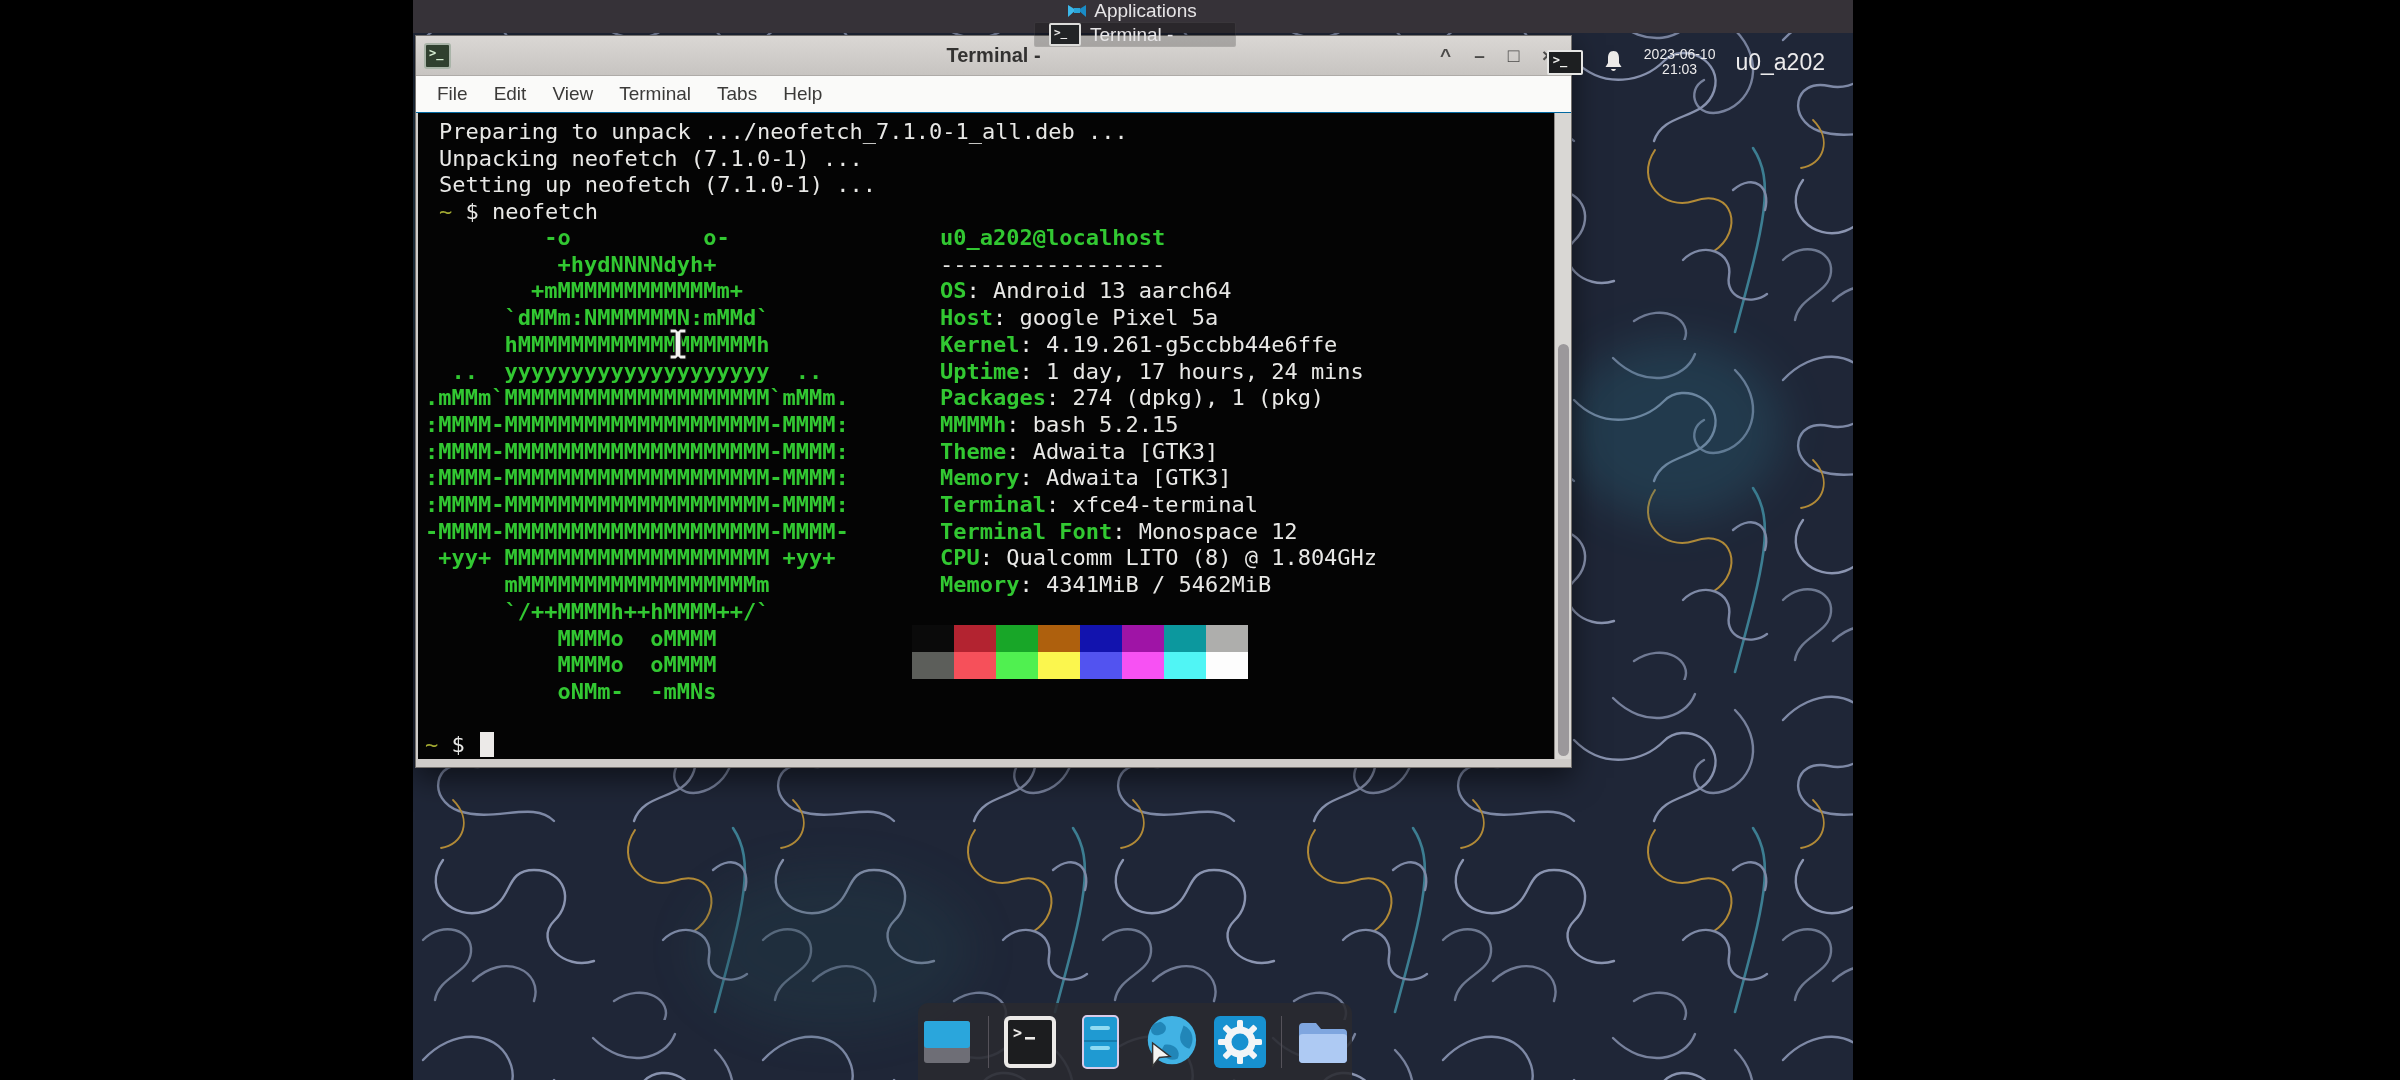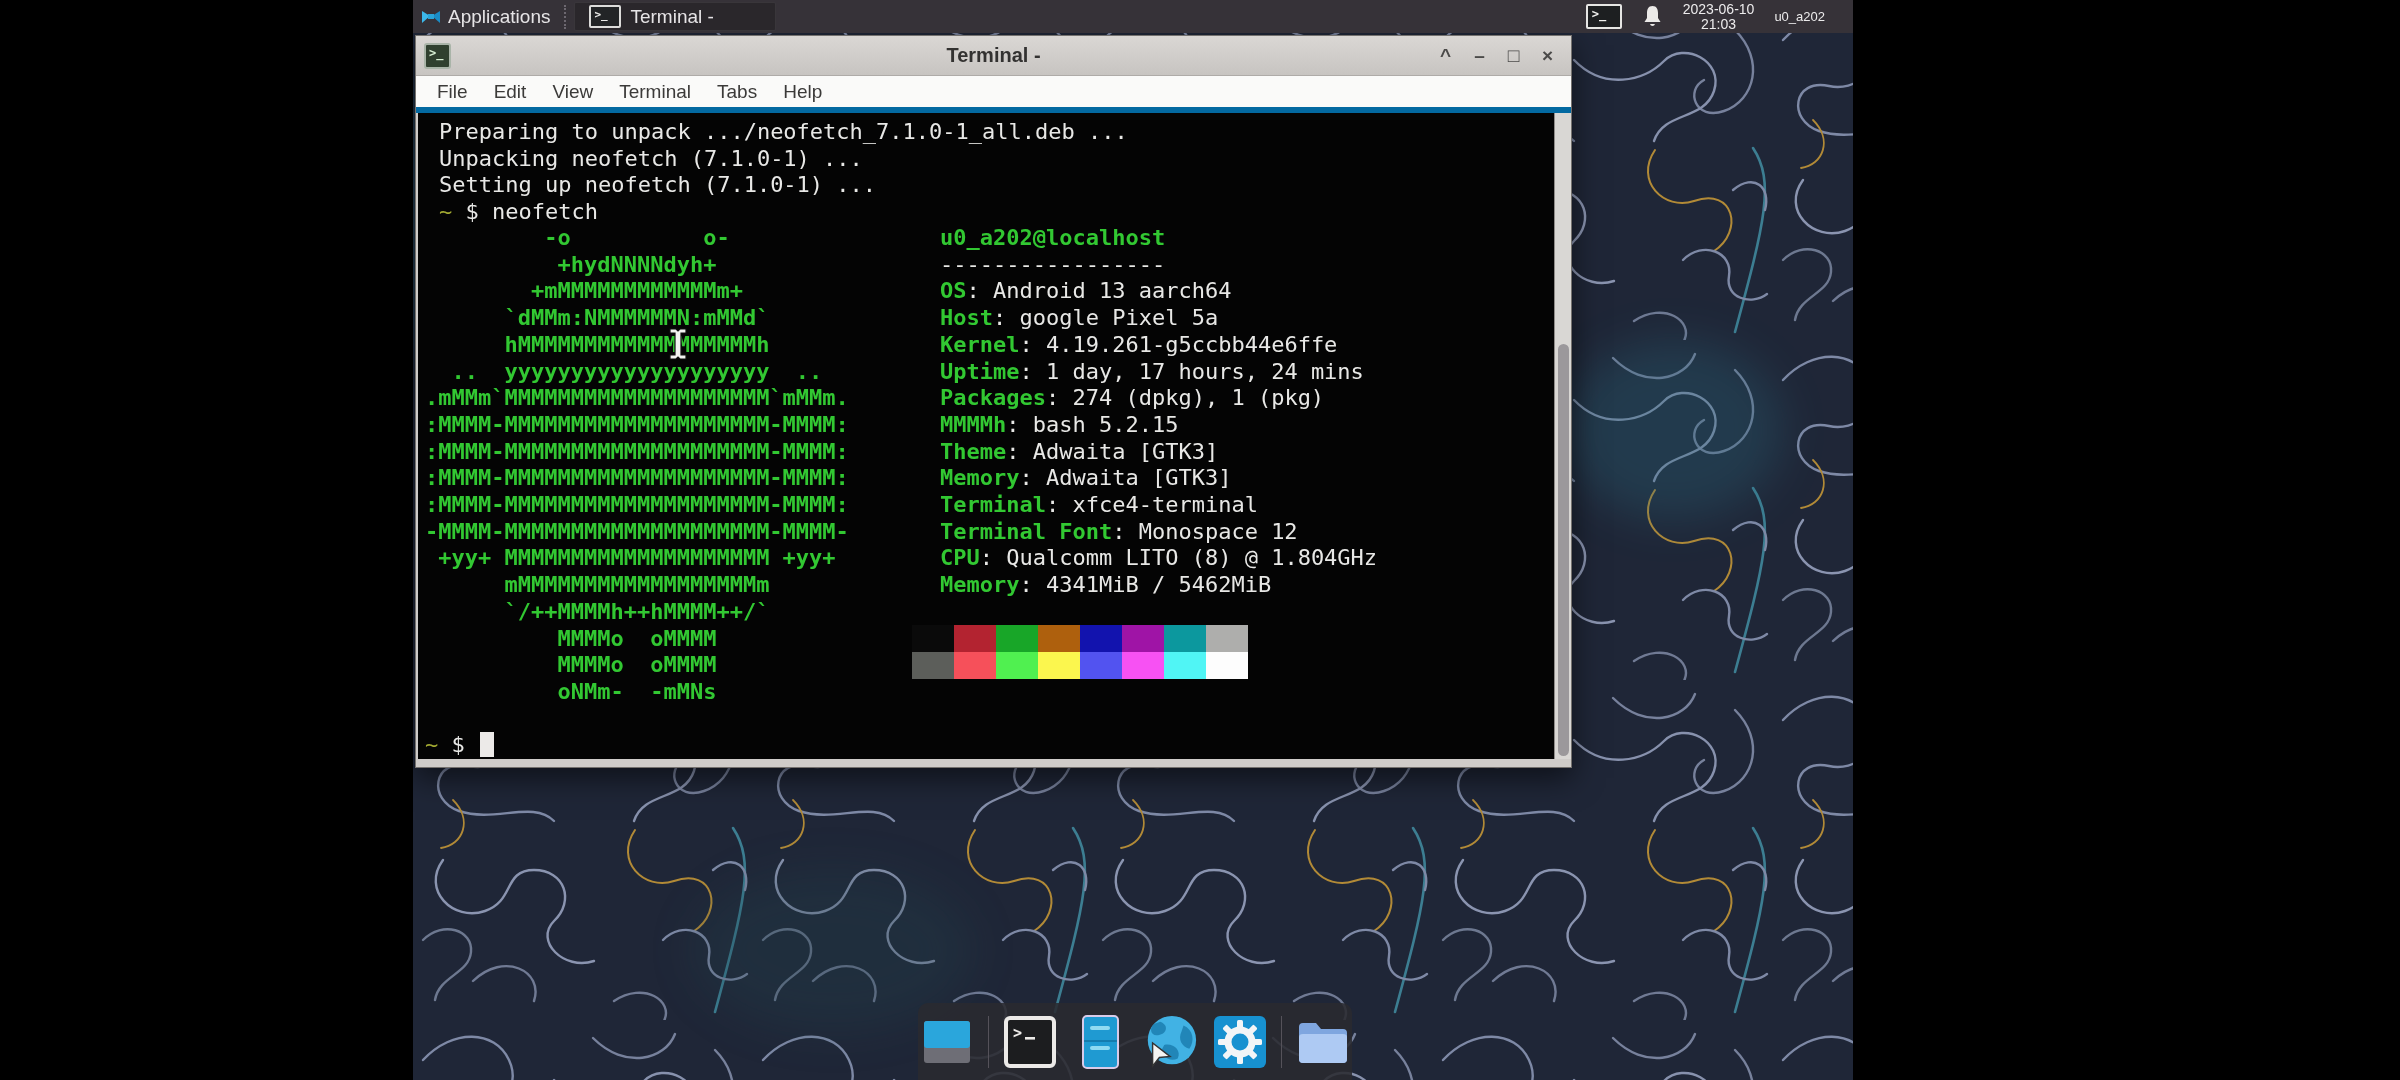--- a/index.html
+++ b/index.html
@@ -7,54 +7,54 @@
               font-family:"Liberation Sans", sans-serif; }
 
   
   .screen { position:absolute; left:413px; top:0; width:1440px; height:1080px;
             background:#1f2637; overflow:hidden; }
   .wallpaper { position:absolute; inset:0; }
 
   
   .panel { position:absolute; left:0; top:0; width:1440px; height:33px;
            background:#363238; display:flex; align-items:center; z-index:5;
-           color:#e6e4e6; font-size:19px; }
+           color:#e6e4e6; font-size:19px;flex-direction:column; }
   .apps-btn { display:flex; align-items:center; gap:7px; padding:0 10px 0 8px; height:100%; cursor:default; }
   .panel-sep { height:24px; border-left:2px dotted #6d6870; margin:0 4px; }
   .task-btn { display:flex; align-items:center; gap:9px; height:29px; margin-left:4px;
               padding:0 14px; width:202px; background:rgba(0,0,0,0.22);
               border:1px solid rgba(255,255,255,0.07); border-radius:2px; }
   .mini-term { width:32px; height:23px; background:#222426; border:2px solid #dcdcda;
                border-radius:2px; color:#e8e8e6; font-family:"DejaVu Sans Mono",monospace;
                font-size:11px; line-height:9px; padding:3px 0 0 3px; font-weight:bold; }
   .panel-right { margin-left:auto; display:flex; align-items:center; gap:20px; padding-right:28px; }
   .tray-term { width:36px; height:25px; background:#1d1f21; border:2px solid #e6e6e4; border-radius:2px;
                color:#f0f0ee; font-family:"DejaVu Sans Mono",monospace; font-size:12px;
                line-height:10px; padding:3px 0 0 4px; font-weight:bold; }
   .clock { text-align:center; font-size:14px; line-height:15px; color:#ecebec; }
-  .user-label { font-size:13px; color:#ecebec; }
+  .user-label { font-size:23px; color:#ecebec; }
 
   
   .window { position:absolute; left:2px; top:35px; width:1157px; height:733px;
             background:#cfccc9; border:1px solid #74716e; z-index:4;
             box-shadow:0 10px 28px rgba(0,0,0,0.55); }
   .titlebar { height:40px; background:linear-gradient(#dad7d4,#c7c4c1);
               border-bottom:1px solid #aeaba8; position:relative;
               display:flex; align-items:center; }
   .title-icon { width:27px; height:26px; margin-left:8px; background:#30402f;
                 border:2px solid #a9b4a8; border-radius:3px; color:#d8efd4;
                 font-family:"DejaVu Sans Mono",monospace; font-size:12px; line-height:10px;
                 padding:3px 0 0 3px; font-weight:bold; }
   .title-text { position:absolute; left:0; right:0; text-align:center; font-size:20px;
                 font-weight:bold; color:#333231; }
   .win-controls { position:absolute; right:10px; top:0; height:100%; display:flex;
                   align-items:center; gap:7px; }
   .win-btn { width:27px; height:27px; display:flex; align-items:center; justify-content:center;
              color:#4b4a49; font-size:19px; font-weight:bold; }
-  .menubar { height:37px; background:#fafaf9; border-bottom:6px solid #0369a1;
+  .menubar { height:37px; background:#fafaf9; border-bottom:1px solid #0369a1;
              display:flex; align-items:center; padding-left:8px; }
   .menu-item { padding:0 13px; font-size:19px; color:#3b3a39; }
 
   .term-content { position:absolute; left:2px; top:77px; width:1153px; height:646px;
                   background:#040404; overflow:hidden;
                   font-family:"DejaVu Sans Mono",monospace; }
   .term-content pre, .info-line, .prompt-line {
       font-family:"DejaVu Sans Mono",monospace; font-size:22px; line-height:26.7px; }
   .scrollback { position:absolute; left:21px; top:6px; color:#e8e8e6; }
   .art { position:absolute; left:7px; top:112px; color:#32c832; font-weight:bold; }

